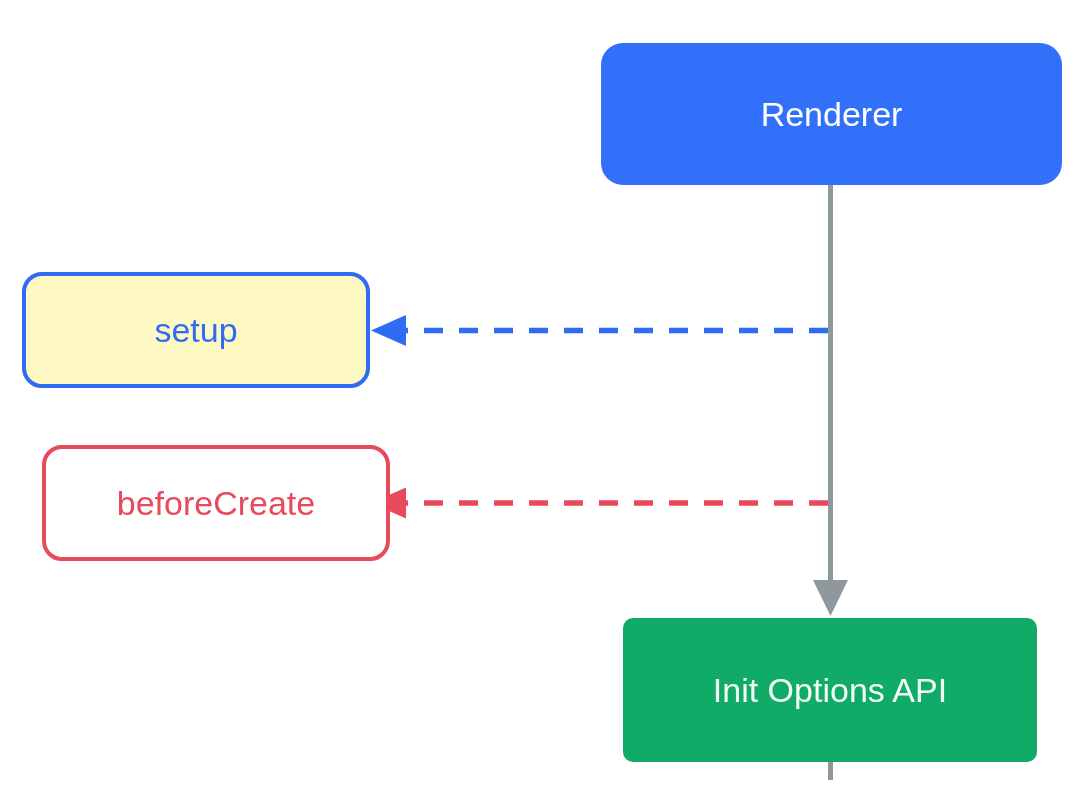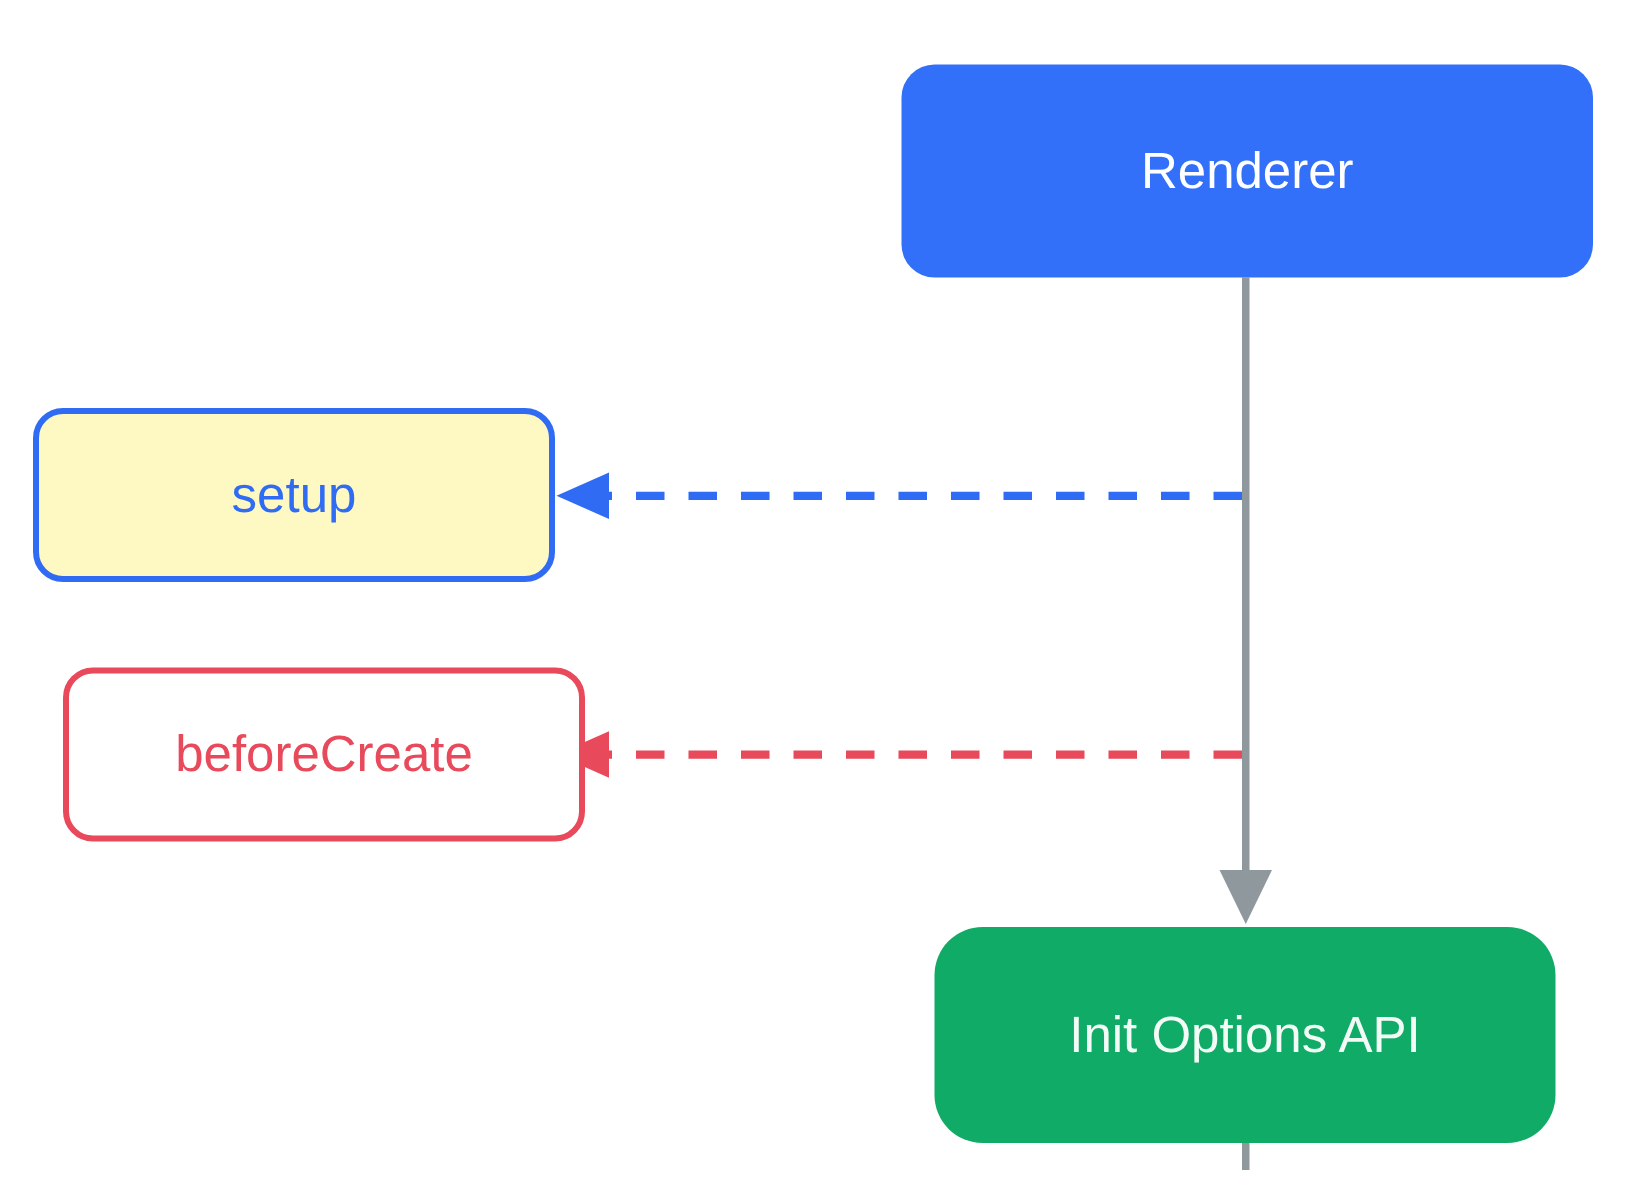--- a/index.html
+++ b/index.html
@@ -37,21 +37,21 @@
   .node-setup {
     left: 22px; top: 272px; width: 348px; height: 116px;
     background: #fef9c3; border: 4px solid #2f6cf3; color: #2f6cf3;
   }
   .node-before-create {
     left: 22px; top: 445px; width: 348px; height: 116px;
     background: #ffffff; border: 4px solid #e8495b; color: #e8495b; margin-left: 20px;
   }
   .node-init-options {
     left: 623px; top: 618px; width: 414px; height: 144px;
-    background: #10ab66; color: #f2fbf6; border-radius: 32px;
+    background: #10ab66; color: #f2fbf6; border-radius: 10px;
   }
 </style>
 </head>
 <body>
 
 <div class="canvas">
 
   <svg class="connectors" viewBox="0 0 1087 801" xmlns="http://www.w3.org/2000/svg">
     <line x1="830.5" y1="185" x2="830.5" y2="582" stroke-width="5" stroke="#8e989d"></line>
     <polygon points="830.5,616 813,580 848,580" fill="#8e989d"></polygon>

